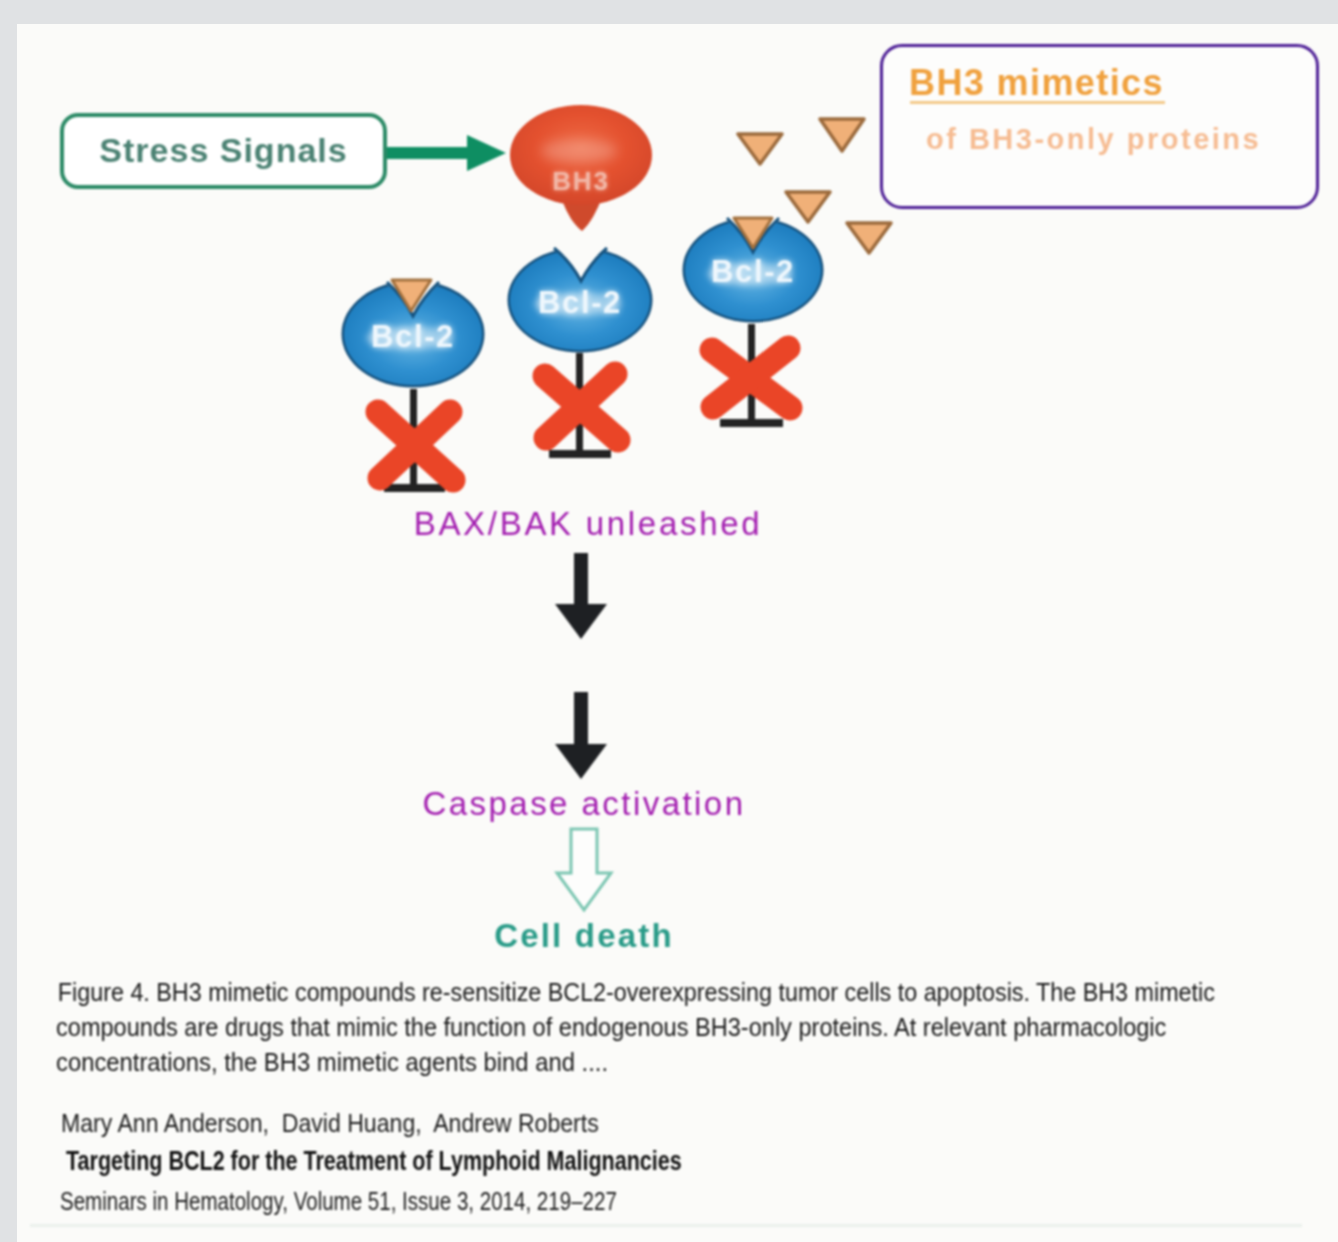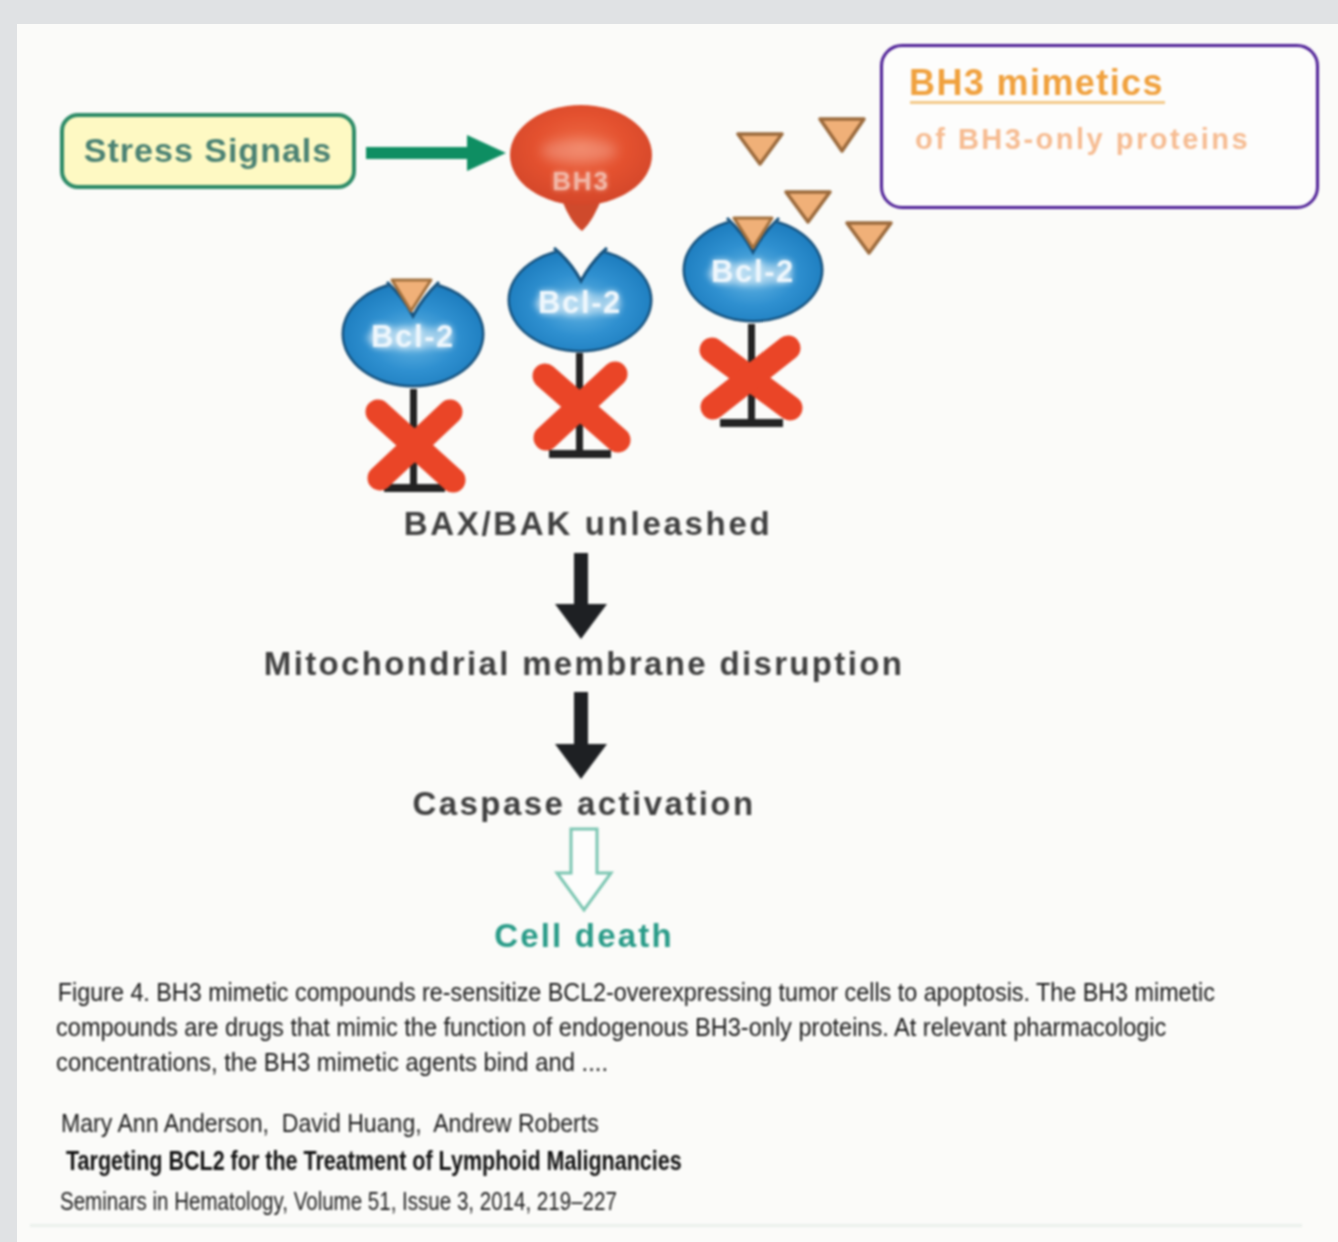--- a/index.html
+++ b/index.html
@@ -4,43 +4,43 @@
 <style>
   html,body{margin:0;padding:0;background:#e0e2e4;}
   #canvas{position:relative;width:1338px;height:1242px;background:#e0e2e4;overflow:hidden;
           font-family:"Liberation Sans","DejaVu Sans",sans-serif;}
   #page{position:absolute;left:17px;top:24px;right:0;bottom:0;background:#fbfbf9;}
   #figure-layer{position:absolute;left:0;top:0;width:1338px;height:1242px;filter:blur(0.9px);}
   svg{position:absolute;left:0;top:0;}
   .lbl{position:absolute;white-space:nowrap;}
   .center{transform:translate(-50%,-50%);}
 
-  #stress-box{position:absolute;left:60px;top:113px;width:296px;height:76px;
-      border:4px solid #2b8a66;border-radius:18px;background:#fef9c3;box-sizing:border-box;}
+  #stress-box{position:absolute;left:60px;top:113px;width:327px;height:76px;
+      border:4px solid #2b8a66;border-radius:18px;background:#ffffff;box-sizing:border-box;}
   #stress-label{left:50%;top:50%;transform:translate(-50%,-52%);font-weight:bold;
       font-size:34px;letter-spacing:1.0px;color:#4b8273;position:absolute;white-space:nowrap;}
 
   #bh3-label{left:581px;top:153px;font-weight:bold;font-size:26px;letter-spacing:1.8px;
       color:#f1b6a6;text-shadow:0 0 5px rgba(255,220,205,.6);margin-top:28px;}
 
   .bcl2-label{font-weight:bold;font-size:31px;letter-spacing:1.6px;color:#eef7fd;
       text-shadow:0 0 6px rgba(255,255,255,.8);}
 
   #mimetics-box{position:absolute;left:880px;top:44px;width:439px;height:165px;
       border:3px solid #4c1d95;border-radius:22px;background:#fdfdfc;box-sizing:border-box;}
   #mimetics-title{position:absolute;left:26px;top:15px;font-weight:bold;font-size:36px;
       letter-spacing:1.4px;color:#f0a13e;white-space:nowrap;}
   #mimetics-underline{position:absolute;left:27px;top:54px;width:255px;height:3px;background:#f3c988;}
   #mimetics-bullet-row{position:absolute;left:26px;top:78px;width:420px;
       font-size:29px;line-height:28px;letter-spacing:2.5px;color:#f6bc92;font-weight:bold;}
   #mimetics-bullet-square{display:inline-block;width:13px;height:13px;background:#f0a541;
       margin-right:4px;}
-  #mimetics-line2{margin-left:6px;}
-
-  .flow-label{font-weight:bold;color:#404040;padding-left:8px;}
+  #mimetics-line2{margin-left:17px;}
+
+  .flow-label{font-weight:normal;color:#a21caf;padding-left:8px;}
   #bax-label{left:584px;top:524px;font-size:33px;letter-spacing:2.7px;}
   #mito-label{left:580px;top:664px;font-size:33px;letter-spacing:2.35px;}
   #caspase-label{left:580px;top:804px;font-size:33px;letter-spacing:2.45px;}
   #celldeath-label{left:584px;top:936px;font-size:33px;letter-spacing:2.2px;color:#2a9b88;font-weight:bold;}
 
   #caption{position:absolute;left:56px;top:975px;font-size:26px;line-height:35px;
       color:#171717;}
   #caption div{white-space:nowrap;transform-origin:0 50%;}
   #caption .l1{transform:scaleX(0.897);padding-left:2px;}
   #caption .l2{transform:scaleX(0.906);}
@@ -180,21 +180,20 @@
 
     <div id="mimetics-box">
       <div id="mimetics-title">BH3 mimetics</div>
       <div id="mimetics-underline"></div>
       <div id="mimetics-bullet-row">
         <div id="mimetics-line2">of BH3-only proteins</div>
       </div>
     </div>
 
     <div class="lbl center flow-label" id="bax-label">BAX/BAK unleashed</div>
-    <div class="lbl center flow-label" id="mito-label">Mitochondrial membrane disruption</div>
     <div class="lbl center flow-label" id="caspase-label">Caspase activation</div>
     <div class="lbl center" id="celldeath-label">Cell death</div>
 
     <div id="caption">
       <div class="l1">Figure 4. BH3 mimetic compounds re-sensitize BCL2-overexpressing tumor cells to apoptosis. The BH3 mimetic</div>
       <div class="l2">compounds are drugs that mimic the function of endogenous BH3-only proteins. At relevant pharmacologic</div>
       <div class="l3">concentrations, the BH3 mimetic agents bind and ....</div>
     </div>
     <div id="authors">Mary Ann Anderson,  David Huang,  Andrew Roberts</div>
     <div id="paper-title">Targeting BCL2 for the Treatment of Lymphoid Malignancies</div>

